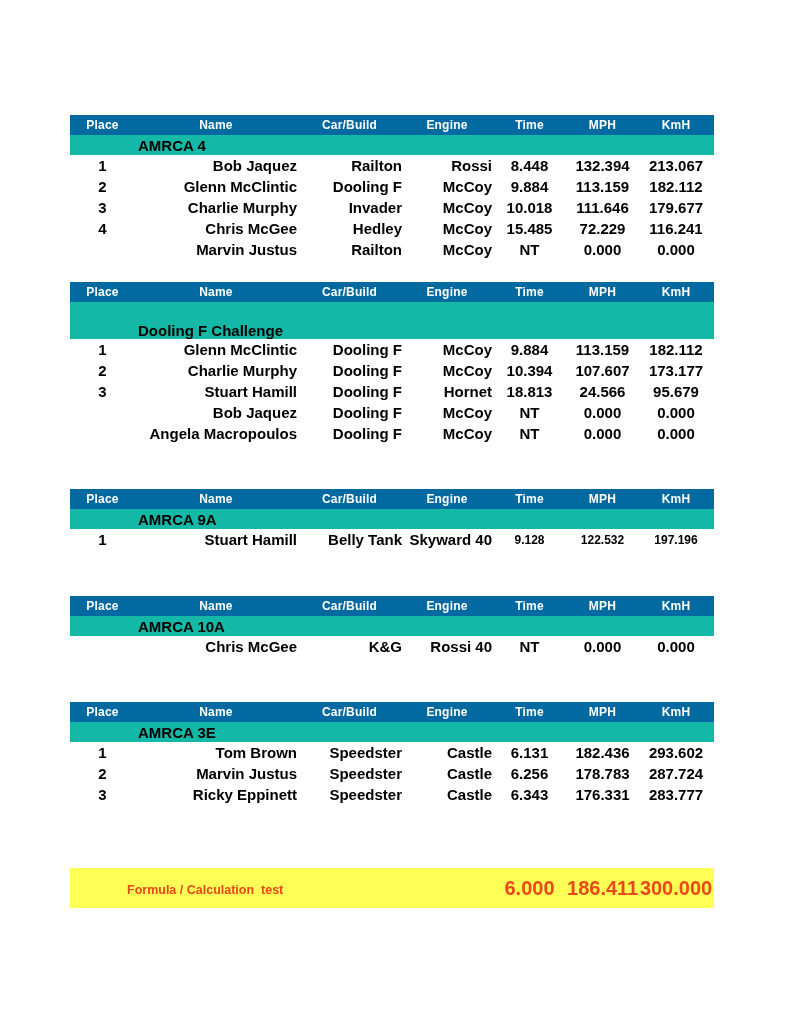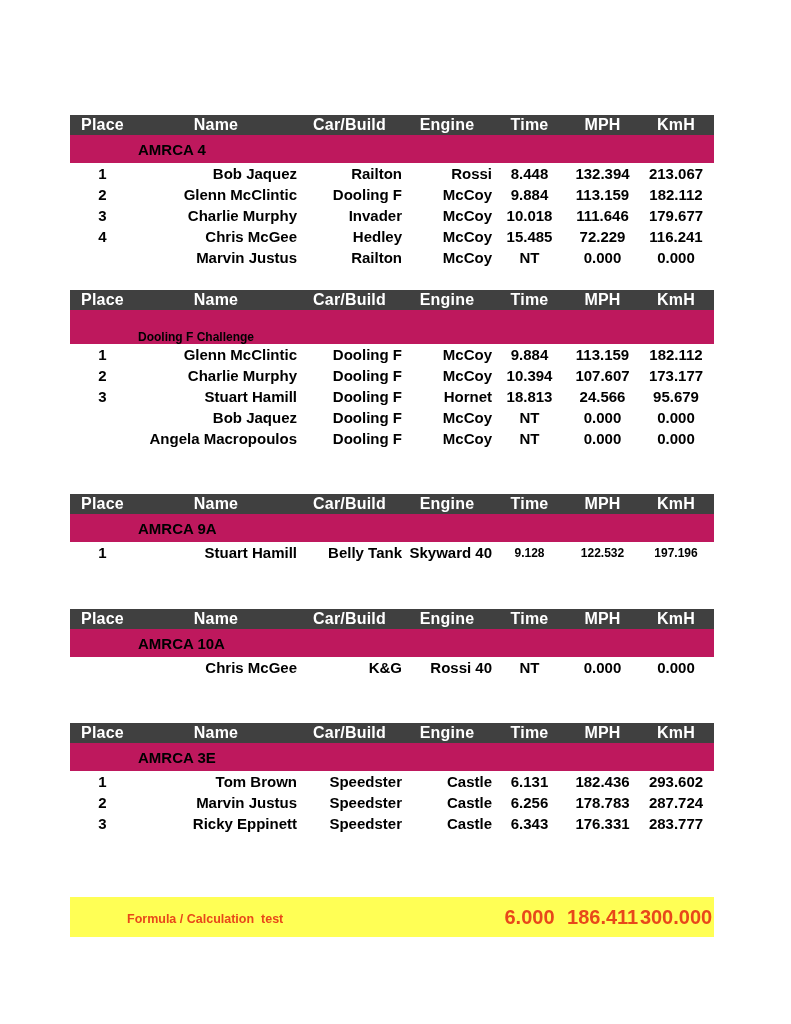--- a/index.html
+++ b/index.html
@@ -27,48 +27,48 @@
   }
   col.c-place  { width: 65px; }
   col.c-name   { width: 162px; }
   col.c-car    { width: 105px; }
   col.c-engine { width: 90px; }
   col.c-time   { width: 75px; }
   col.c-mph    { width: 71px; }
   col.c-kmh    { width: 76px; }
 
   th {
-    background: #404040;
+    background: #0369a1;
     color: #ffffff;
     font-weight: bold;
-    font-size: 16px;
+    font-size: 12px;
     height: 20px;
     padding: 0;
     text-align: center;
     letter-spacing: 0.2px;
   }
   td {
     padding: 0;
     height: 21px;
     font-weight: bold;
     font-size: 15px;
     color: #000000;
     vertical-align: middle;
   }
   tr.section-row td {
-    background: #be185d;
-    height: 28px;
+    background: #14b8a6;
+    height: 20px;
   }
   .section-label {
     font-weight: bold;
     font-size: 15px;
     padding-left: 3px;
     display: inline-block;
   }
-  table.small-section .section-label { font-size: 12px; margin-top: 20px; }
+  table.small-section .section-label { font-size: 15px; margin-top: 20px; }
 
   td.place { text-align: center; }
   td.name, td.car, td.engine { text-align: right; padding-left: 3px; }
   td.num { text-align: center; }
 
   
   .t0 { margin-bottom: 22px; }
   .t1 { margin-bottom: 45px; }
   .t2 { margin-bottom: 46px; }
   .t3 { margin-bottom: 45px; }

